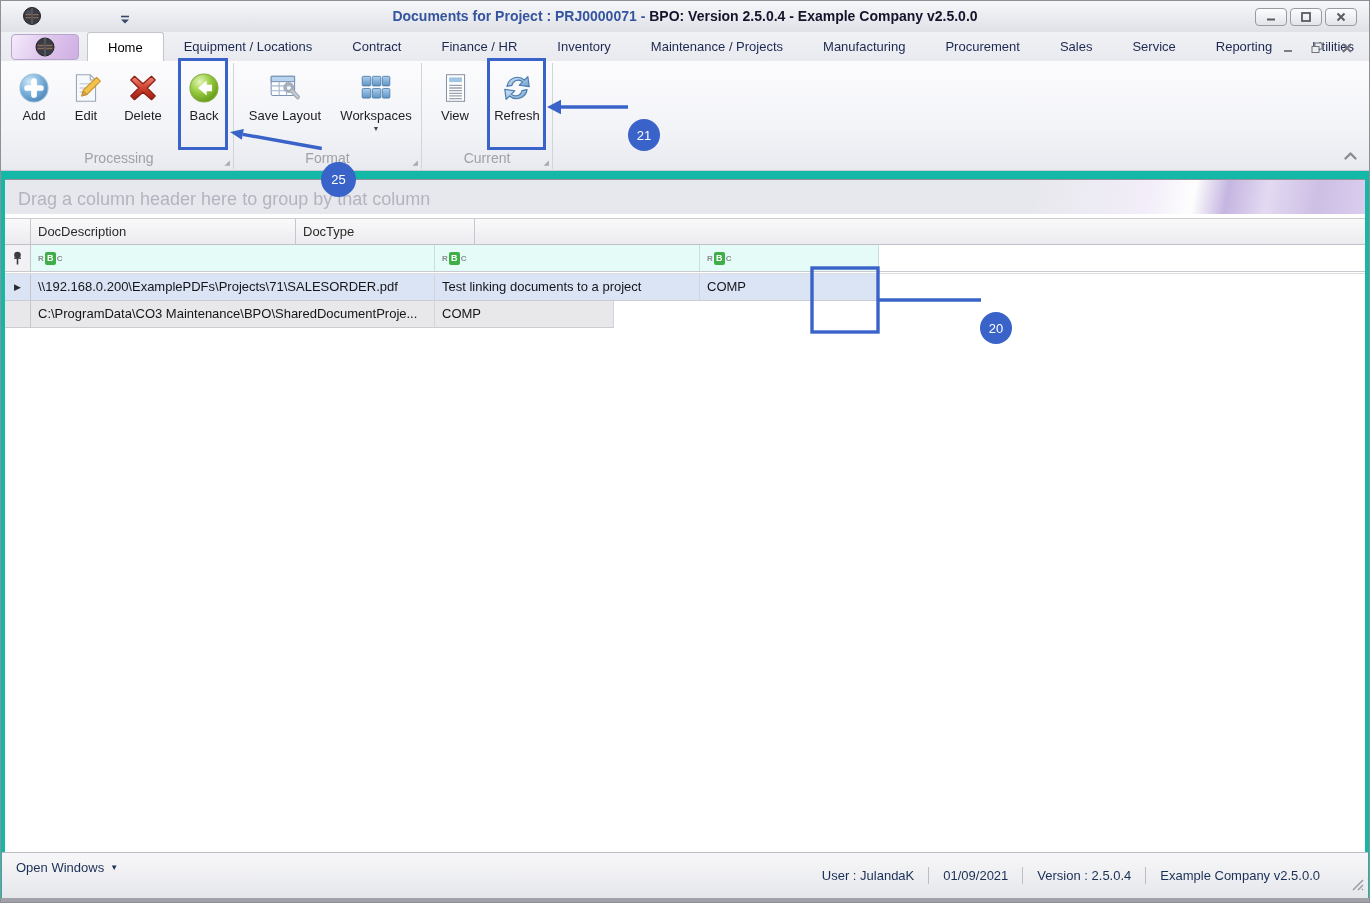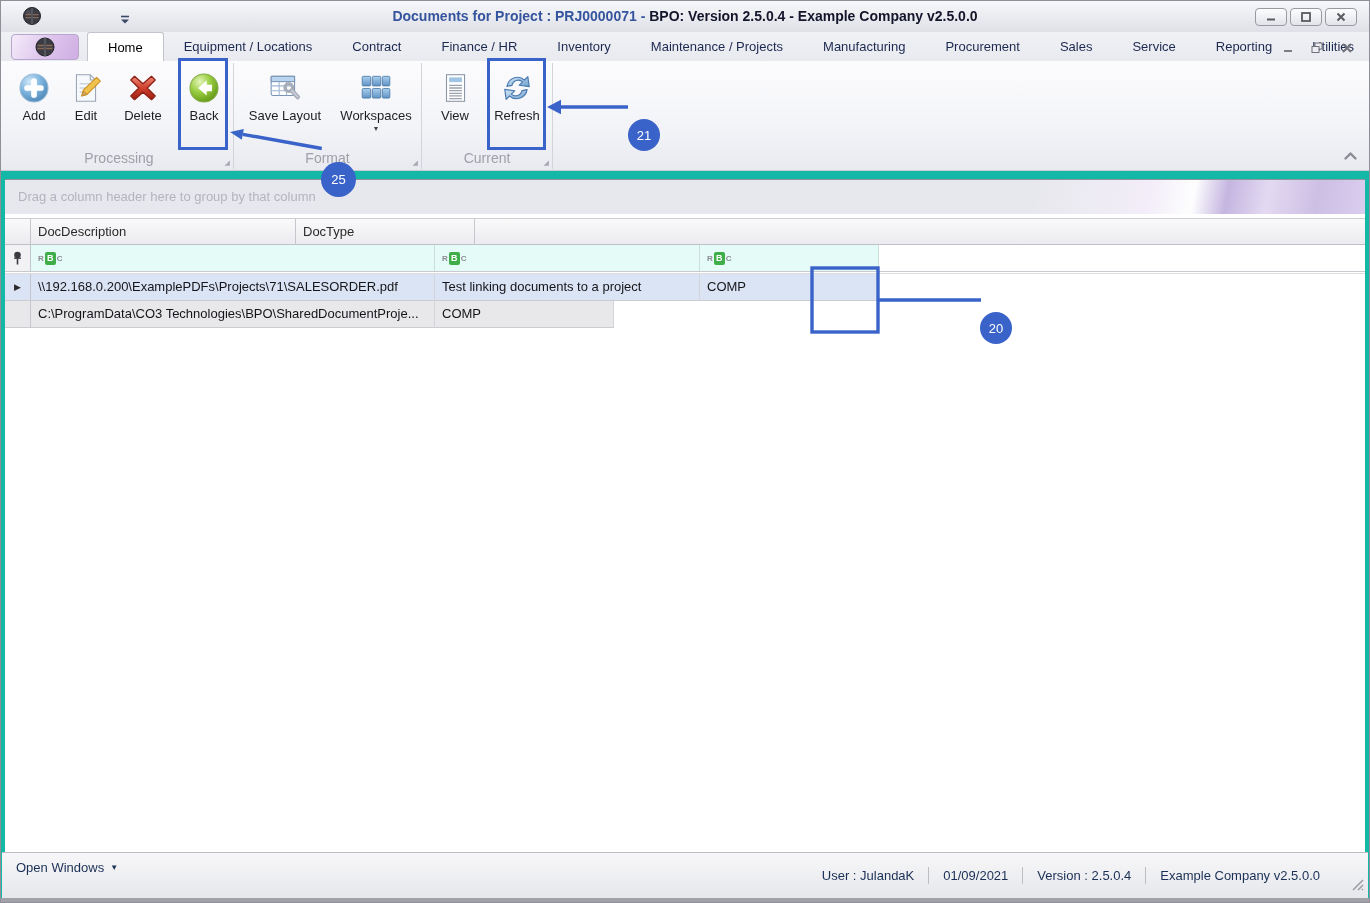--- a/index.html
+++ b/index.html
@@ -35,21 +35,21 @@
   .launcher{position:absolute;right:3px;bottom:3px;font-size:7px;color:#a8a9b2;line-height:1;}
   .rbtn{position:absolute;top:4px;display:flex;flex-direction:column;align-items:center;cursor:default;}
   .rbtn .ric{width:34px;height:34px;margin:4px 0 3px;}
   .rbtn .rlabel{font-size:13px;color:#1d1d22;white-space:nowrap;}
   .rbtn .ddown{font-size:7px;color:#44454c;margin-top:2px;}
   .ribbon-collapse{position:absolute;right:10px;bottom:4px;}
 
   
   .gridwrap{position:absolute;left:4px;right:4px;top:178px;bottom:34px;background:#fff;border-top:1px solid #90919a;}
   .grouppanel{position:relative;height:34px;background:#e7e8ed;overflow:hidden;}
-  .grouppanel .gptext{position:absolute;left:13px;top:9px;font-size:13px;color:#b3b4bf;}
+  .grouppanel .gptext{position:absolute;left:13px;top:9px;font-size:18px;color:#b3b4bf;}
   .swoosh{position:absolute;right:0;top:0;width:330px;height:100%;
     background:
       linear-gradient(100deg,rgba(231,232,237,0) 0%,rgba(244,238,250,.9) 35%,rgba(255,255,255,.95) 48%,rgba(168,140,214,.55) 58%,rgba(226,214,243,.8) 70%,rgba(180,150,220,.5) 85%,rgba(214,198,238,.8) 100%);}
   .headgap{height:4px;background:#fff;}
   .grow{display:flex;width:100%;}
   .hrow{height:27px;border-top:1px solid #cdced4;}
   .hcell{background:linear-gradient(#f9f9fa,#ececf0);border-right:1px solid #c6c7ce;border-bottom:1px solid #bfc0c8;
     font-size:13px;color:#2a2a2a;padding-left:7px;line-height:25px;white-space:nowrap;overflow:hidden;}
   .frow{height:26px;}
   .fcell{background:#e4fbf8;border-right:1px solid #ccdeda;display:flex;align-items:center;padding-left:7px;}
@@ -368,21 +368,21 @@
     <div class="grow drow sel">
       <div class="dcell ind w-ind">▶</div>
       <div class="dcell w-doc">\\192.168.0.200\ExamplePDFs\Projects\71\SALESORDER.pdf</div>
       <div class="dcell w-desc">Test linking documents to a project</div>
       <div class="dcell w-type">COMP</div>
       <div class="dcell w-fill nofill" style="border-bottom:none;background:#fff;"></div>
     </div>
 
     <div class="grow drow alt">
       <div class="dcell ind w-ind"></div>
-      <div class="dcell w-doc">C:\ProgramData\CO3 Technologies\BPO\SharedDocumentProje...</div>
+      <div class="dcell w-doc">C:\ProgramData\CO3 Maintenance\BPO\SharedDocumentProje...</div>
       <div class="dcell w-type">COMP</div>
       <div class="dcell w-fill nofill" style="border-bottom:none;background:#fff;"></div>
     </div>
   </div>
 
   <div class="statusbar">
     <div class="openwin">
       <span>Open Windows</span>
       <span class="caret">▼</span>
     </div>

